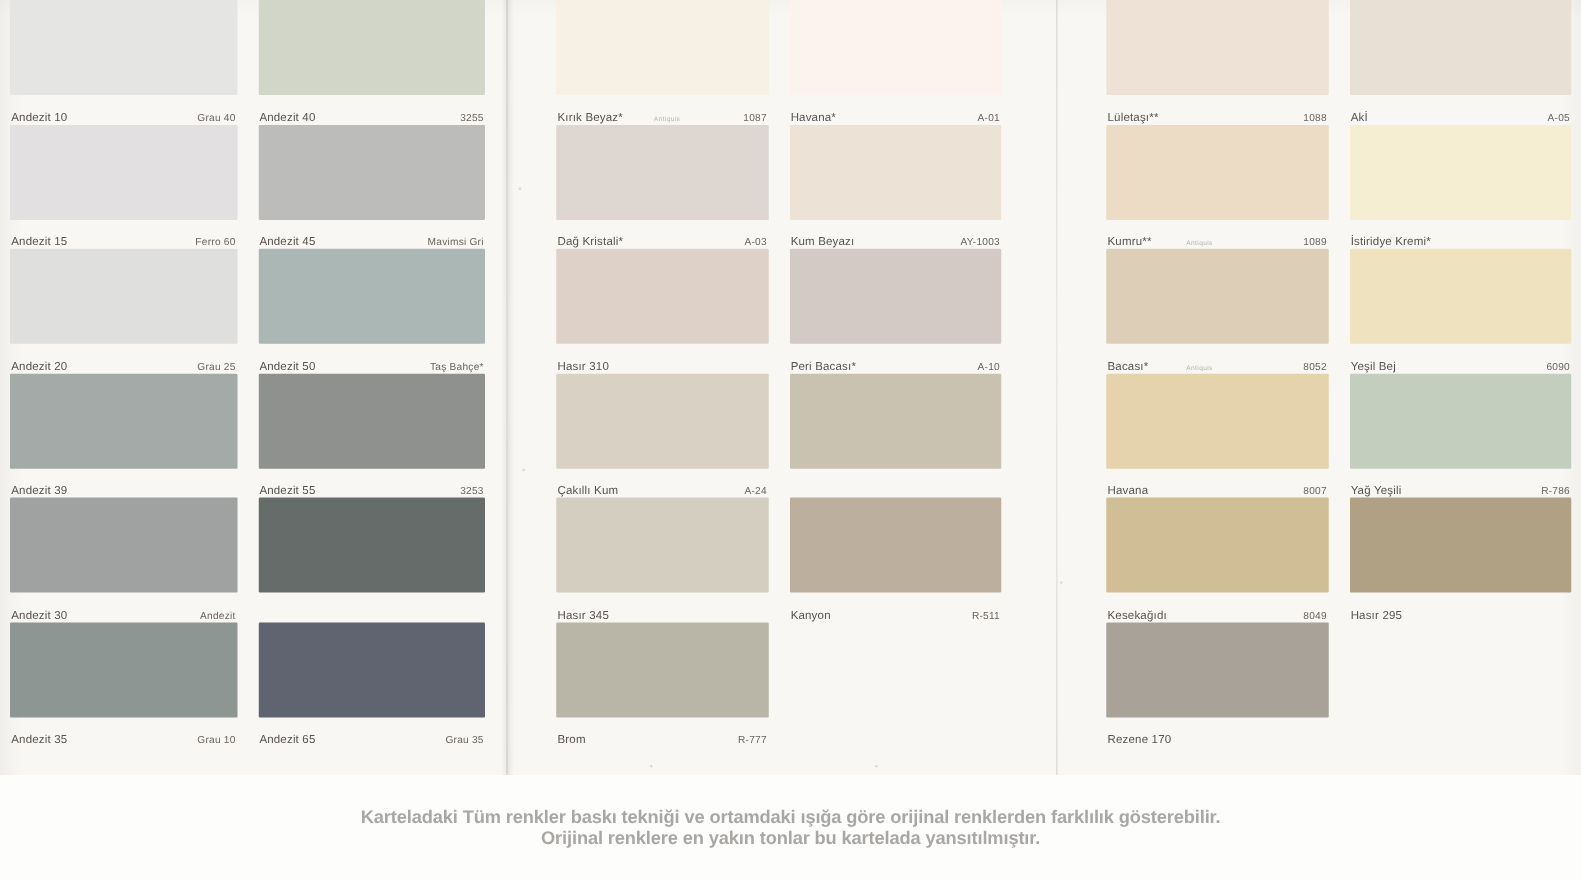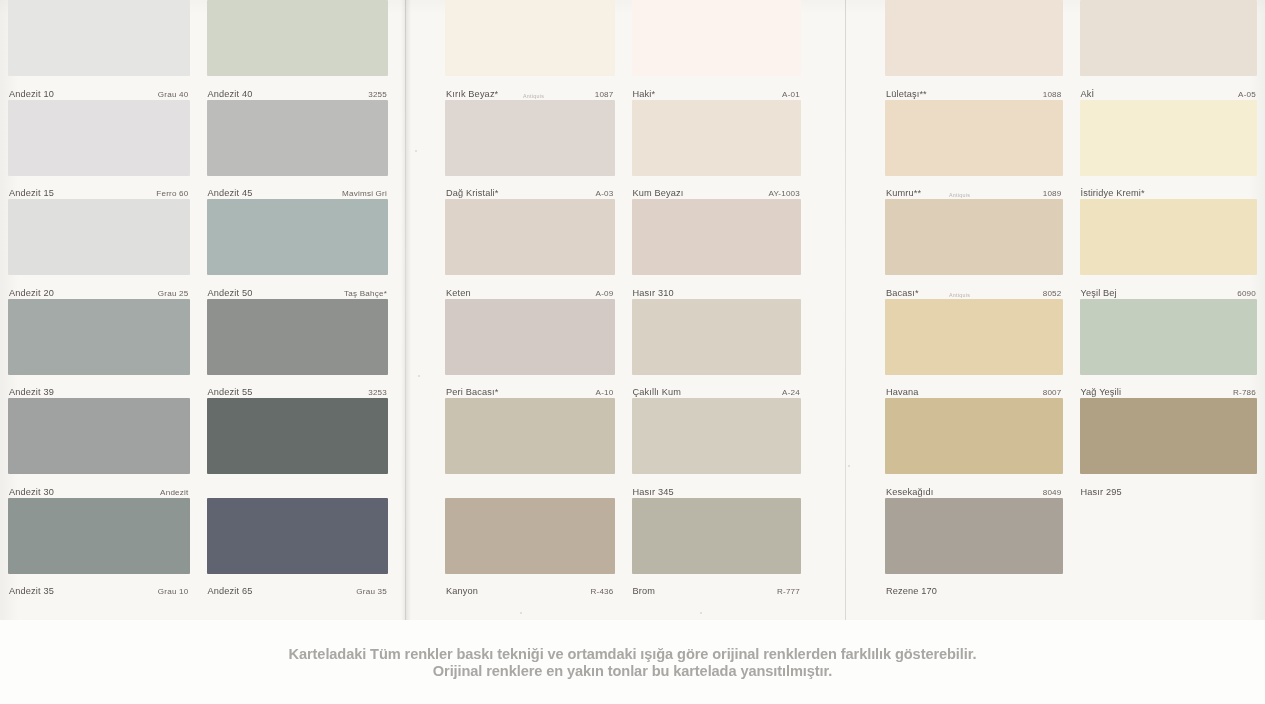--- a/index.html
+++ b/index.html
@@ -229,46 +229,39 @@
             <div class="chip" style="background: rgb(247, 240, 229);"></div>
             <div class="caption">
               <span class="cname">Kırık Beyaz*</span>
               <span class="csub wide">Antiquis</span>
               <span class="ccode">1087</span>
             </div>
           </div>
           <div class="cell">
             <div class="chip" style="background: rgb(252, 242, 238);"></div>
             <div class="caption">
-              <span class="cname">Haki*</span>
+              <span class="cname">Havana*</span>
               <span class="ccode">A-01</span>
             </div>
           </div>
           <div class="cell">
             <div class="chip" style="background: rgb(221, 214, 209);"></div>
             <div class="caption">
               <span class="cname">Dağ Kristali*</span>
               <span class="ccode">A-03</span>
             </div>
           </div>
           <div class="cell">
             <div class="chip" style="background: rgb(236, 226, 213);"></div>
             <div class="caption">
               <span class="cname">Kum Beyazı</span>
               <span class="ccode">AY-1003</span>
             </div>
           </div>
           <div class="cell">
-            <div class="chip" style="background: rgb(221, 211, 201);"></div>
-            <div class="caption">
-              <span class="cname">Keten</span>
-              <span class="ccode">A-09</span>
-            </div>
-          </div>
-          <div class="cell">
             <div class="chip" style="background: rgb(221, 209, 200);"></div>
             <div class="caption">
               <span class="cname">Hasır 310</span>
               <span class="ccode"></span>
             </div>
           </div>
           <div class="cell">
             <div class="chip" style="background: rgb(211, 201, 197);"></div>
             <div class="caption">
               <span class="cname">Peri Bacası*</span>
@@ -289,21 +282,21 @@
             <div class="chip" style="background: rgb(212, 206, 192);"></div>
             <div class="caption">
               <span class="cname">Hasır 345</span>
               <span class="ccode"></span>
             </div>
           </div>
           <div class="cell">
             <div class="chip" style="background: rgb(189, 175, 157);"></div>
             <div class="caption">
               <span class="cname">Kanyon</span>
-              <span class="ccode">R-436</span>
+              <span class="ccode">R-511</span>
             </div>
           </div>
           <div class="cell">
             <div class="chip" style="background: rgb(185, 182, 168);"></div>
             <div class="caption">
               <span class="cname">Brom</span>
               <span class="ccode">R-777</span>
             </div>
           </div>
         </div>

